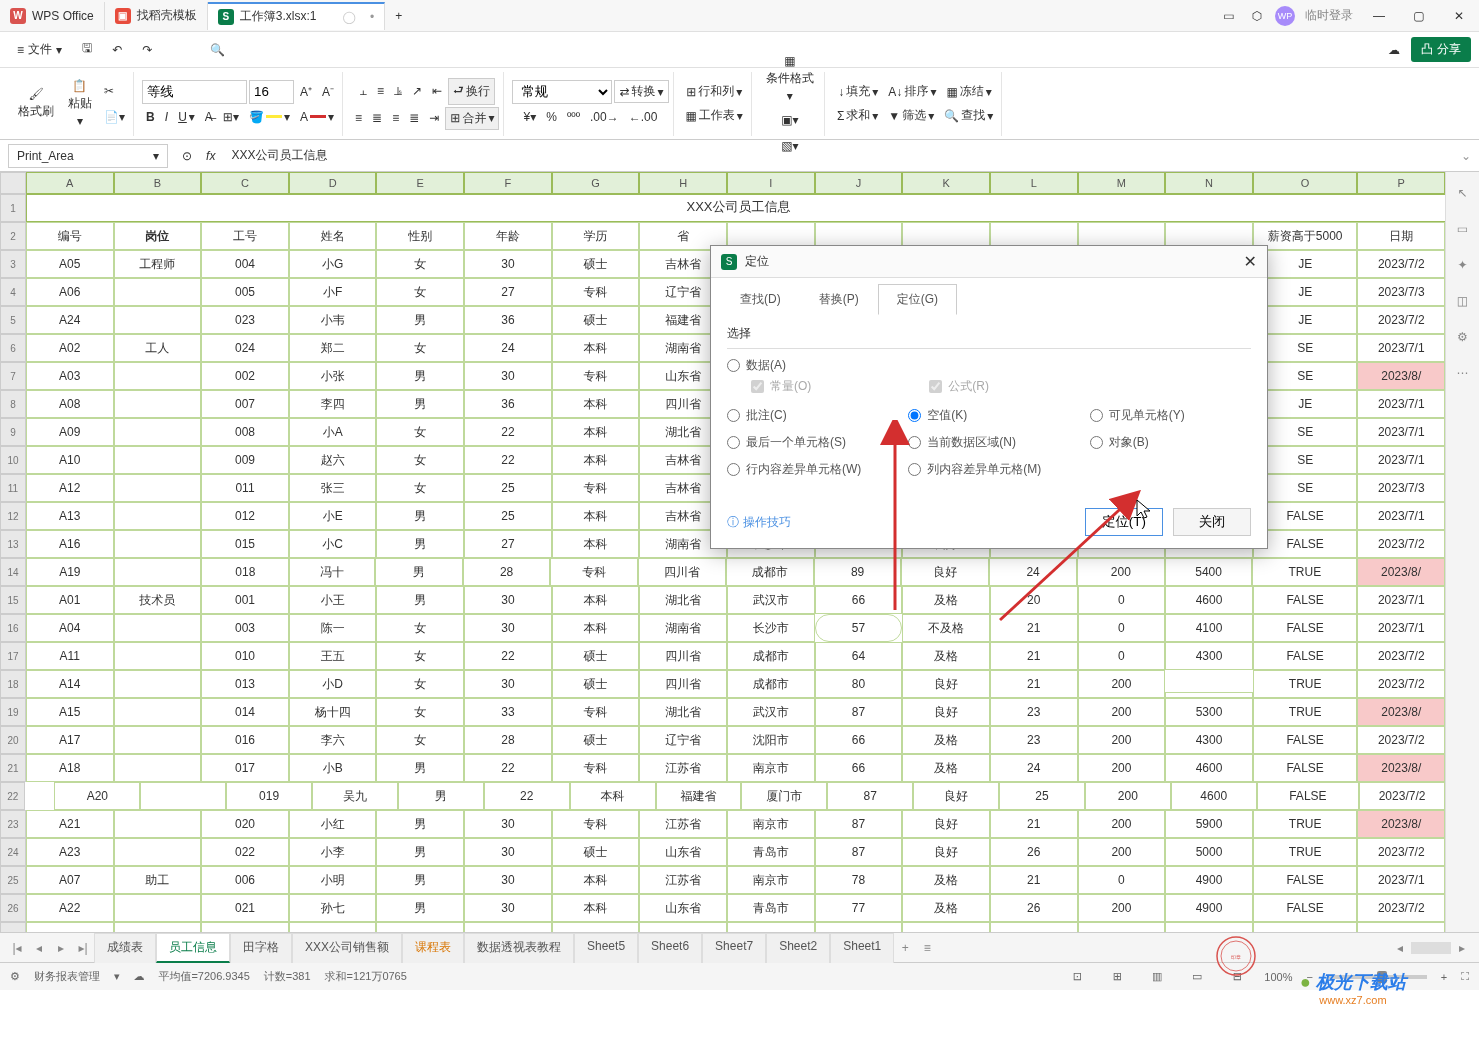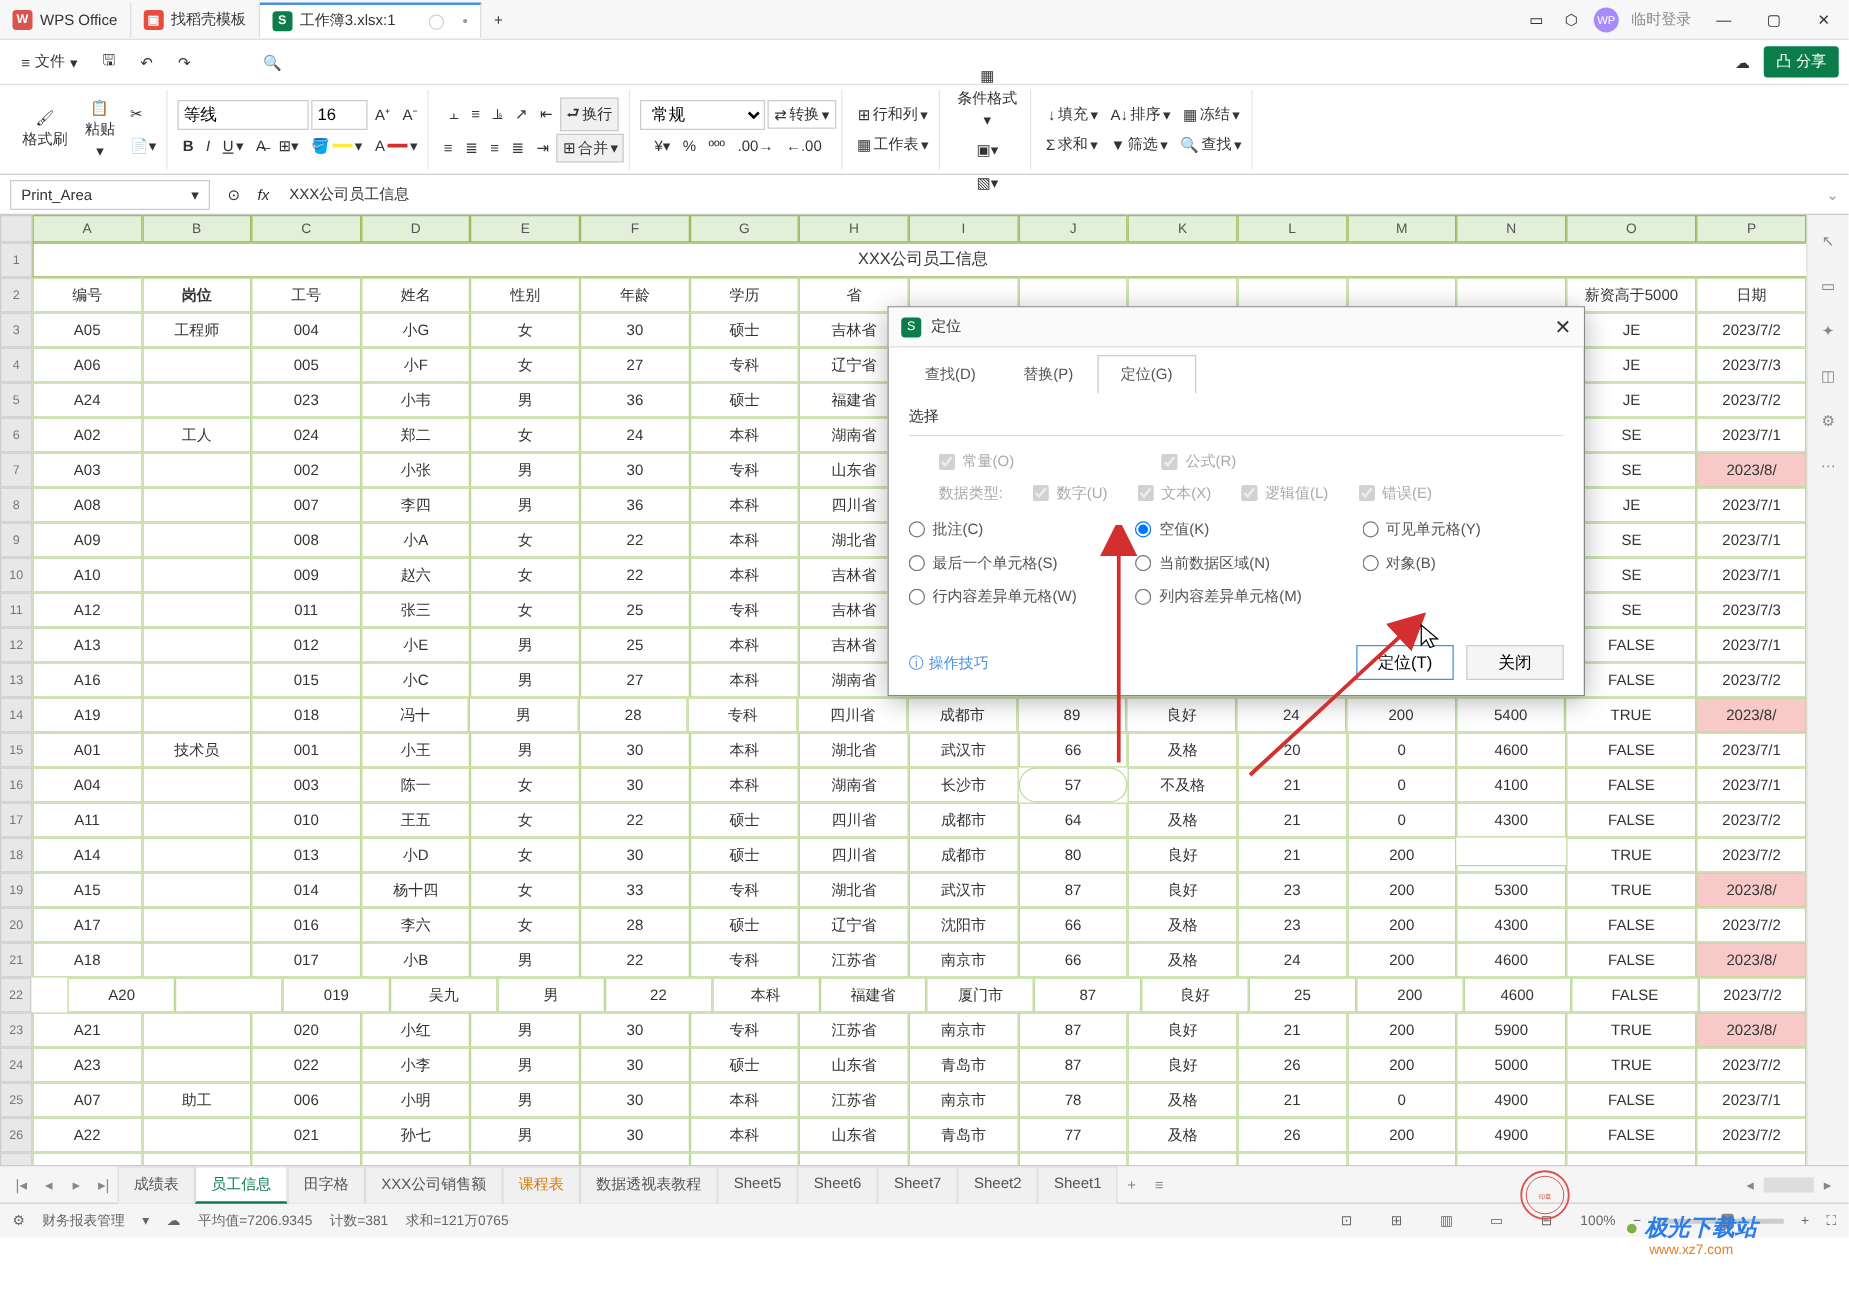--- a/index.html
+++ b/index.html
@@ -809,48 +809,33 @@
     <span class="dlgclose">✕</span>
   </div>
   <div class="dlgtabs" id="dlgtabs">
       <div class="dlgtab">查找(D)</div>
       <div class="dlgtab">替换(P)</div>
       <div class="dlgtab active">定位(G)</div>
     </div>
   <div class="dlgbody">
     <div style="margin-bottom:6px">选择</div>
     <div style="border-top:1px solid #ddd;padding-top:8px">
+      <div class="optrow">
+          <input type="radio" style=""> 
+          <span>数据(A)</span>
+        </div>
       <div class="subopts">
         <label class="optrow disabled">
             <input type="checkbox" checked="" disabled="" style=""> 
             <span>常量(O)</span>
           </label>
         <span style="width:70px"></span>
         <label class="optrow disabled">
             <input type="checkbox" checked="" disabled="" style=""> 
             <span>公式(R)</span>
-          </label>
-      </div>
-      <div class="subopts">
-        <span class="optrow disabled">数据类型:</span>
-        <label class="optrow disabled">
-            <input type="checkbox" checked="" disabled="" style=""> 
-            <span>数字(U)</span>
-          </label>
-        <label class="optrow disabled">
-            <input type="checkbox" checked="" disabled="" style=""> 
-            <span>文本(X)</span>
-          </label>
-        <label class="optrow disabled">
-            <input type="checkbox" checked="" disabled="" style=""> 
-            <span>逻辑值(L)</span>
-          </label>
-        <label class="optrow disabled">
-            <input type="checkbox" checked="" disabled="" style=""> 
-            <span>错误(E)</span>
           </label>
       </div>
       <div class="opts">
         <label class="optrow">
             <input type="radio" style=""> 
             <span>批注(C)</span>
           </label>
         <label class="optrow">
             <input type="radio" checked="" style=""> 
             <span>空值(K)</span>

